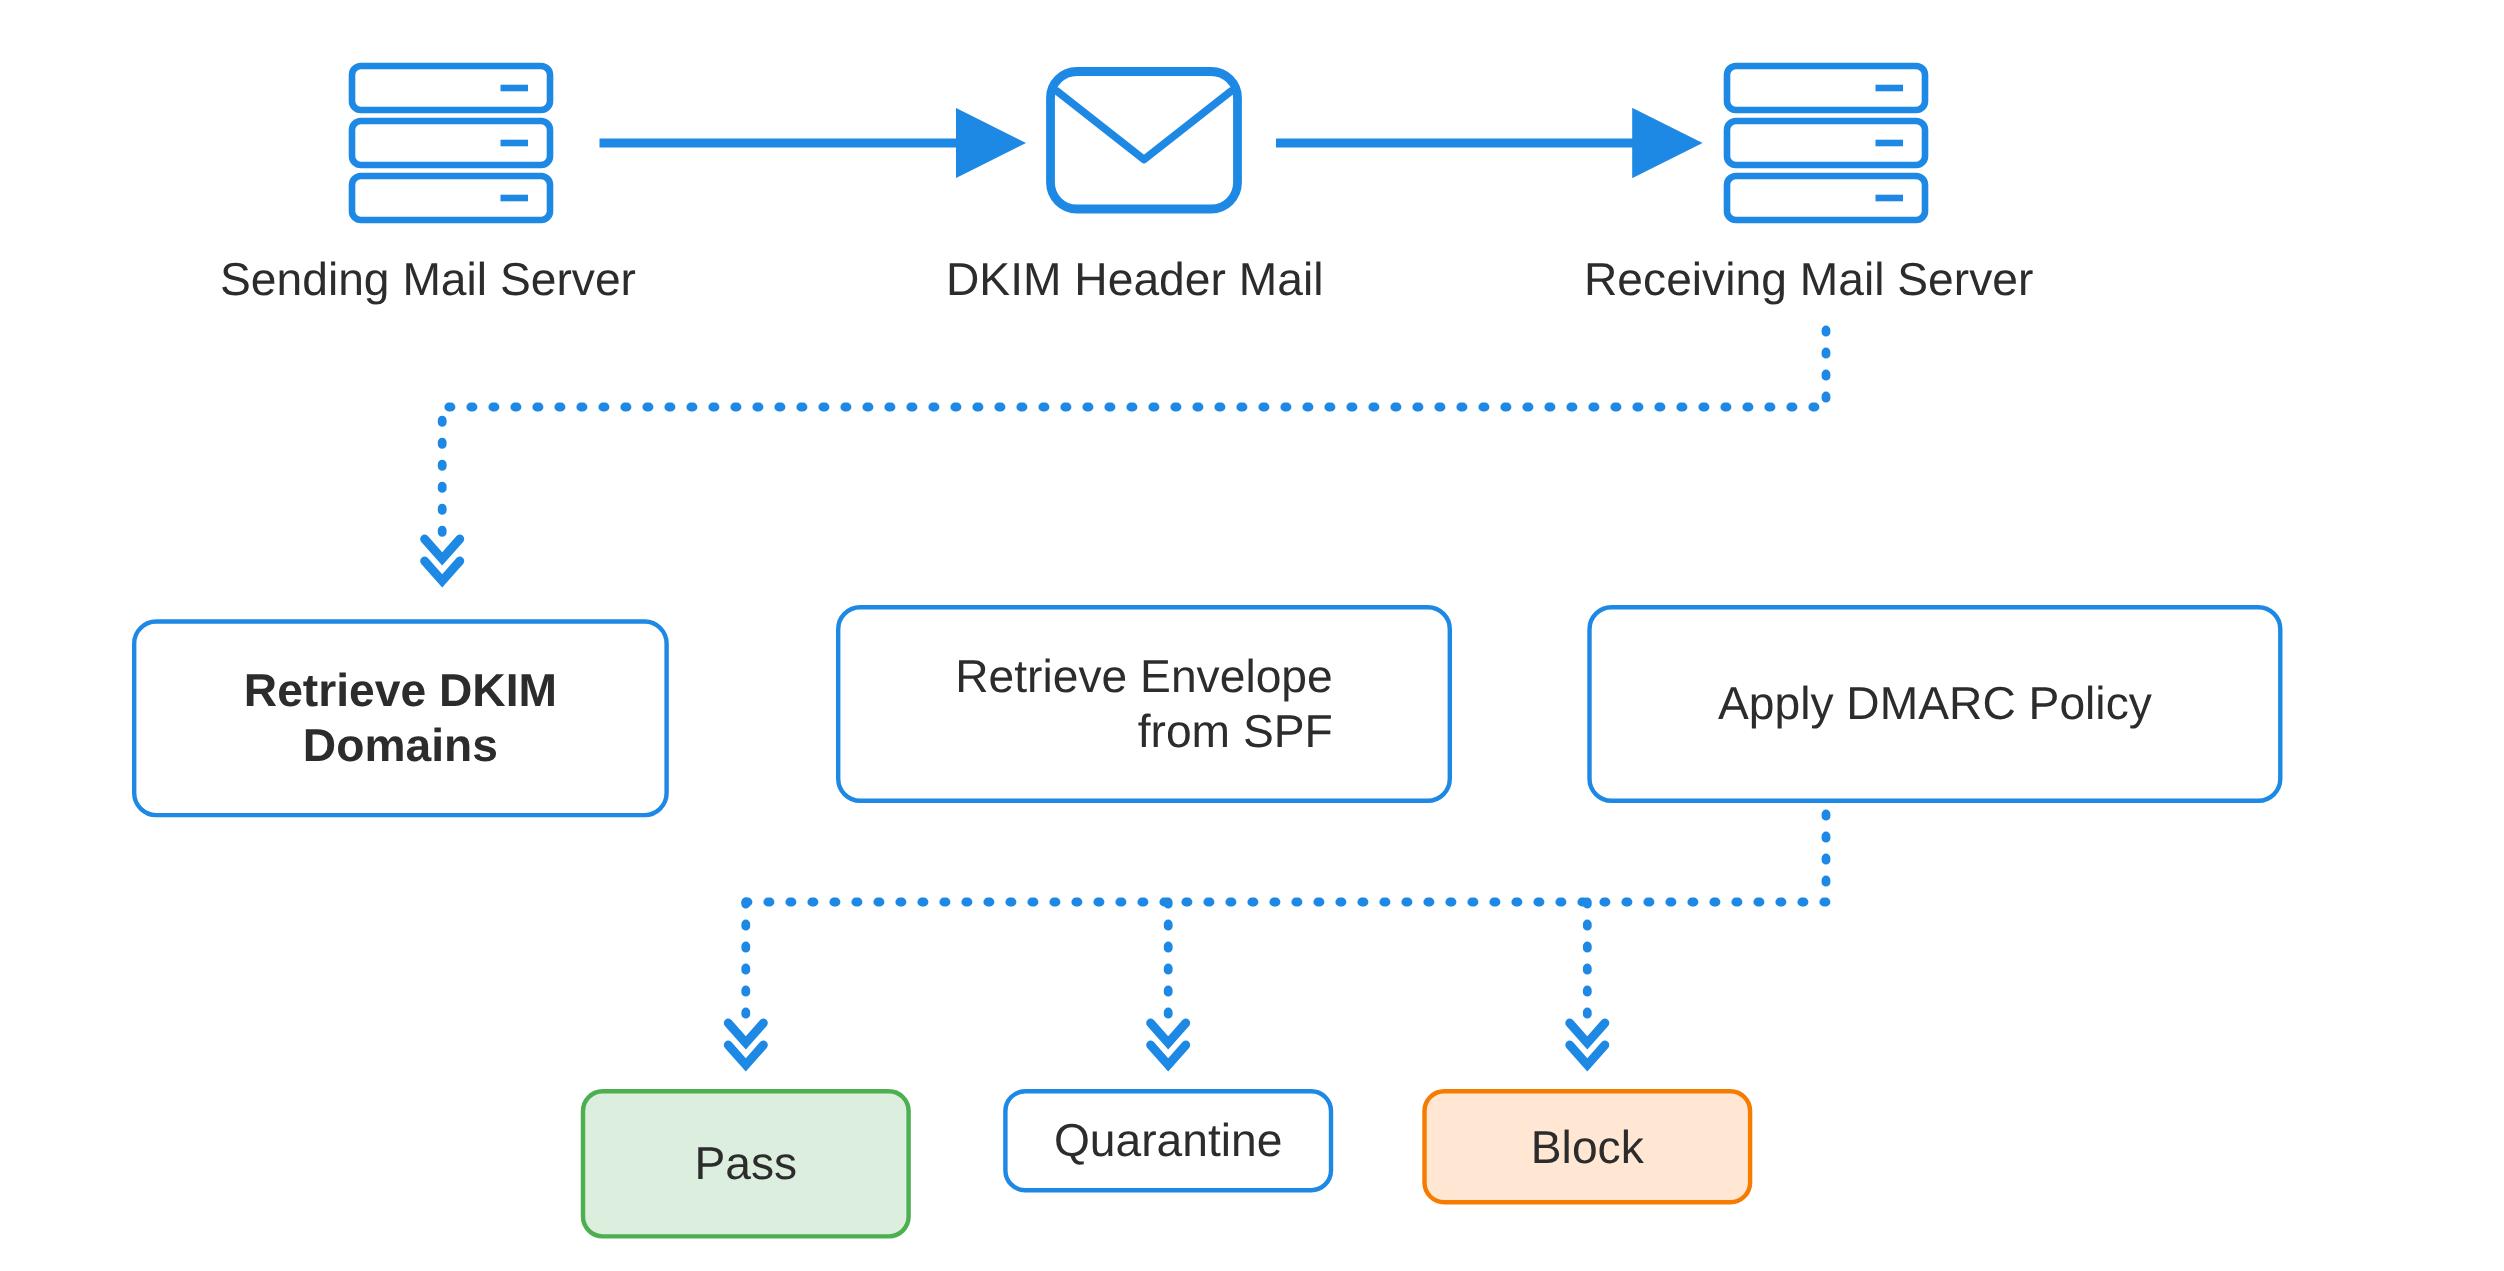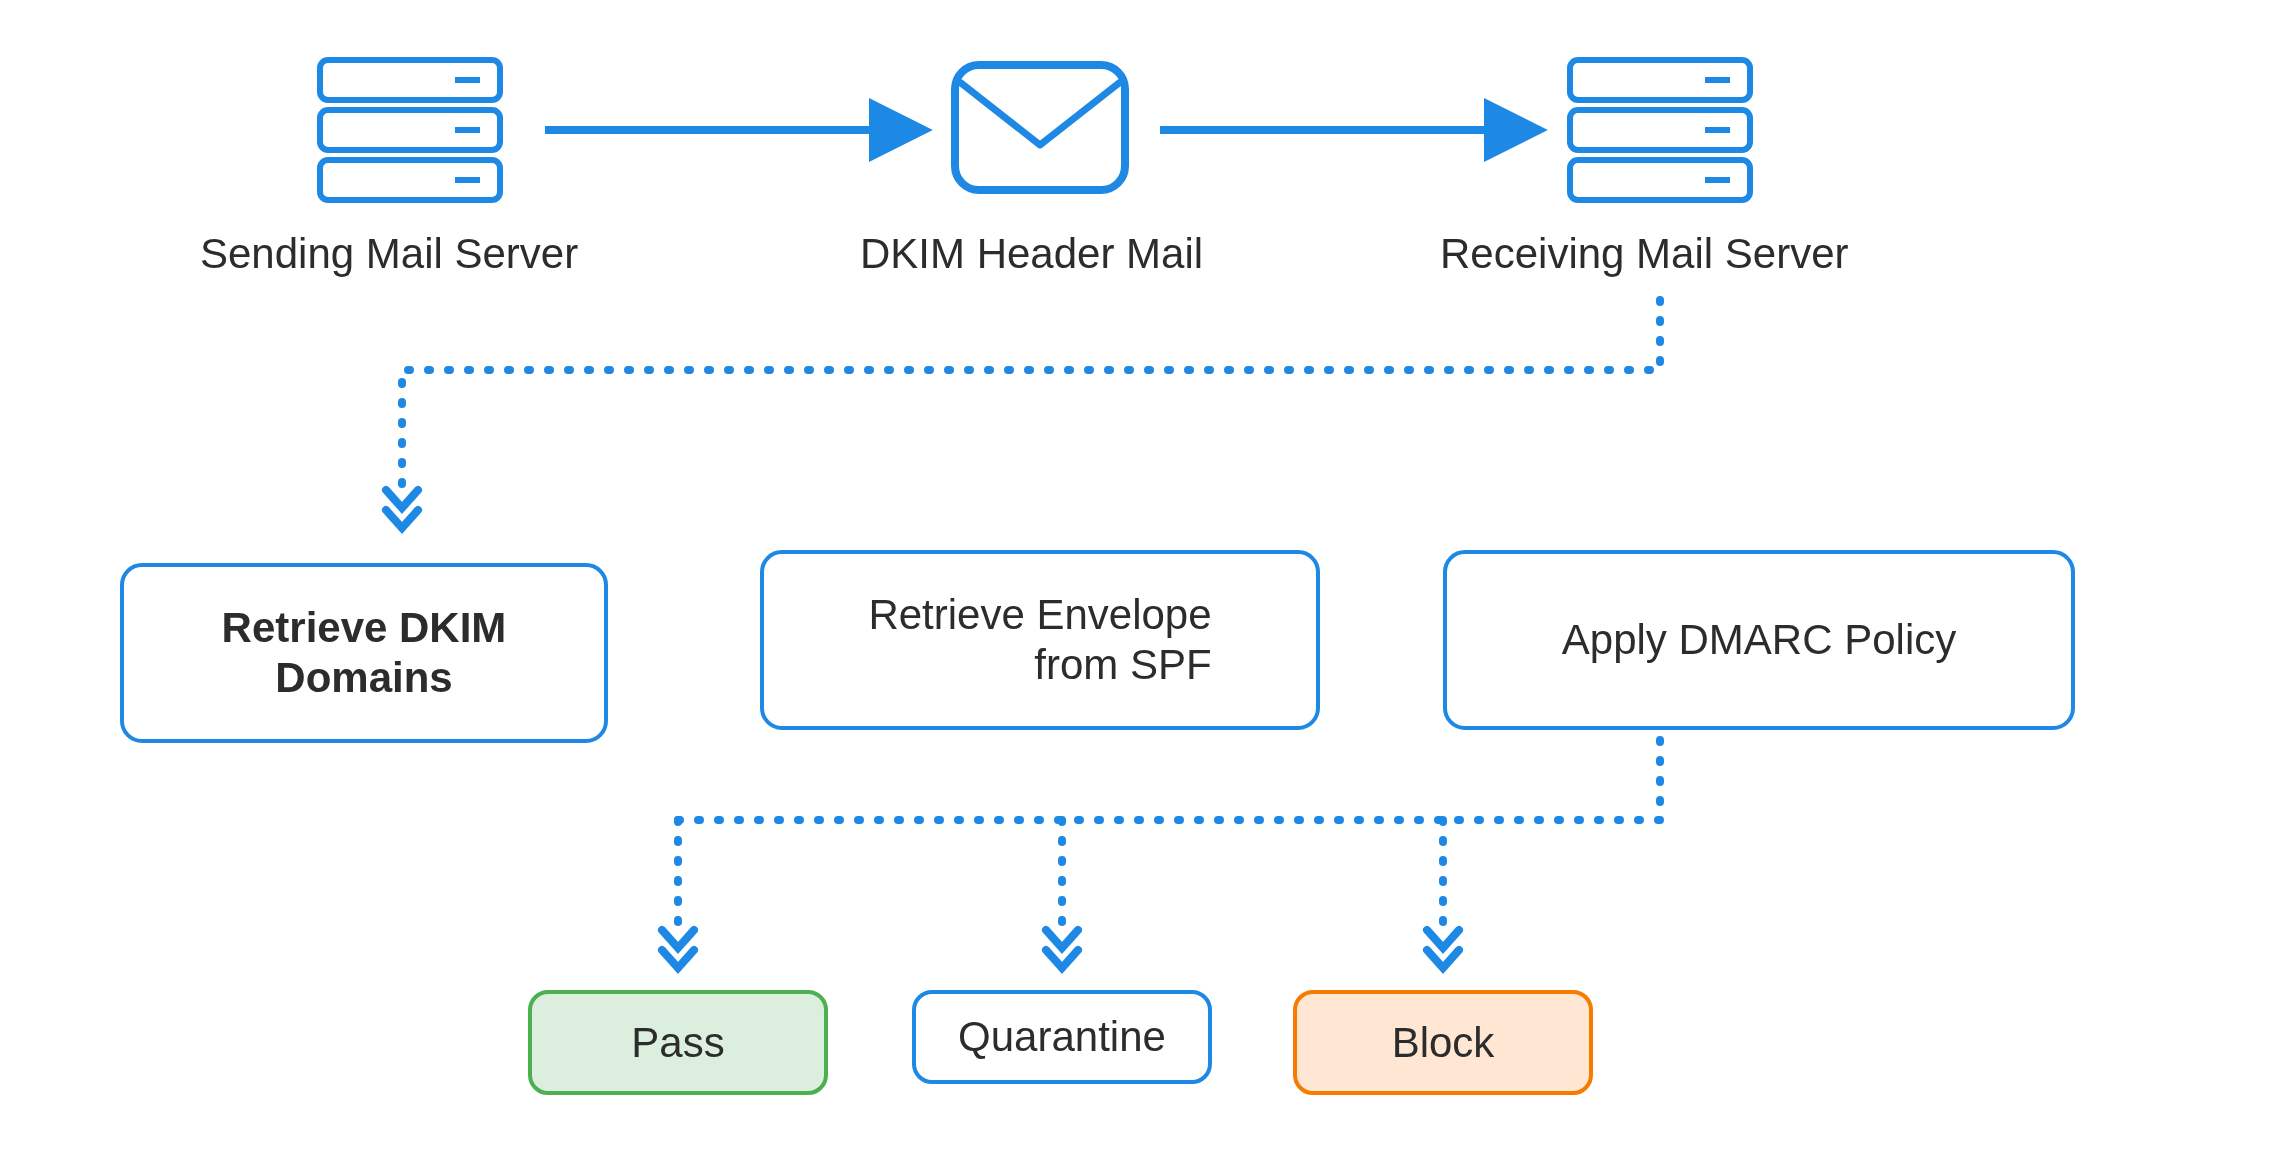--- a/index.html
+++ b/index.html
@@ -155,21 +155,21 @@
     <span>Retrieve DKIM Domains</span>
   </div>
   <div class="proc-box" style="left:760px; top:550px; width:560px; height:180px;text-align:right;">
     <span style="white-space:pre-line;">Retrieve Envelope
 from SPF</span>
   </div>
   <div class="proc-box" style="left:1400px; top:550px; width:632px; height:180px;margin-left:43px;">
     <span>Apply DMARC Policy</span>
   </div>
 
-  <div class="outcome-box outcome-pass" style="left:528px; top:990px; width:300px; height:105px;">
+  <div class="outcome-box outcome-pass" style="left:528px; top:990px; width:300px; height:136px;">
     <span>Pass</span>
   </div>
   <div class="outcome-box outcome-quarantine" style="left:912px; top:990px; width:300px; height:94px;">
     <span>Quarantine</span>
   </div>
   <div class="outcome-box outcome-block" style="left:1293px; top:990px; width:300px; height:105px;">
     <span>Block</span>
   </div>
 
 </div>

